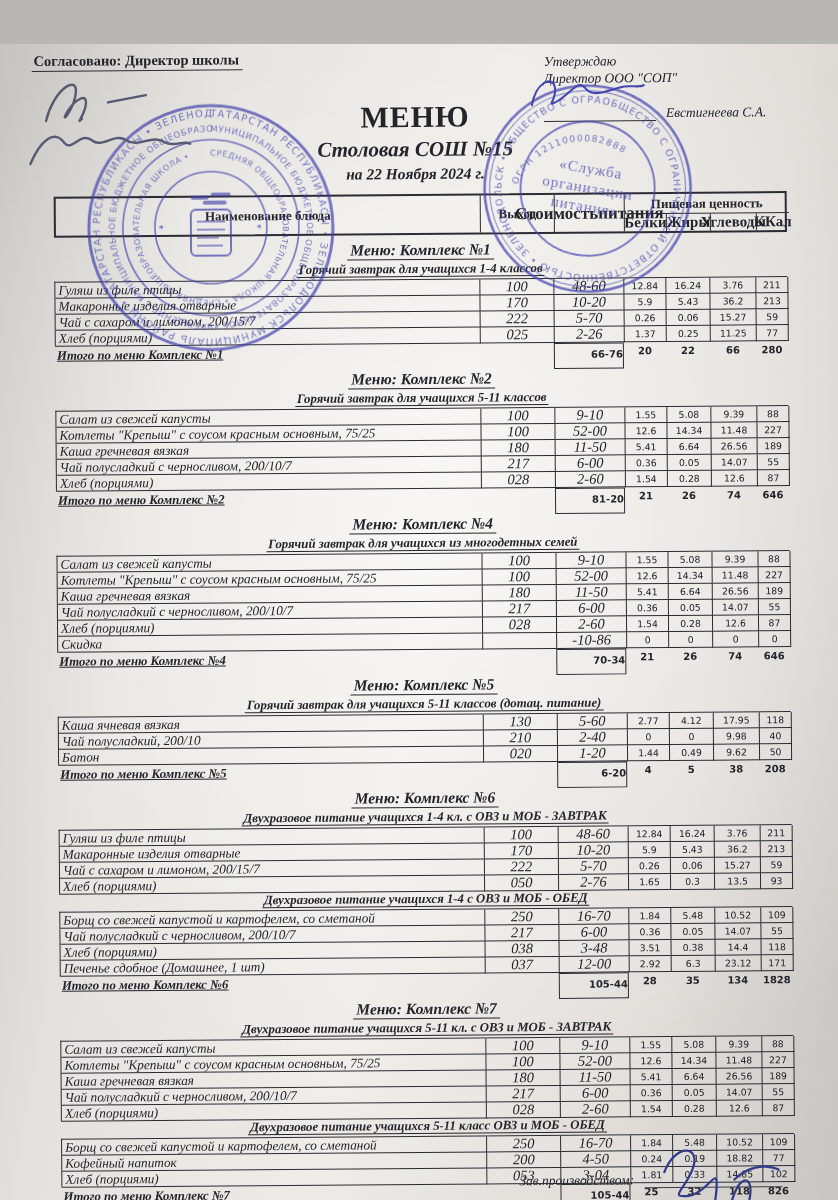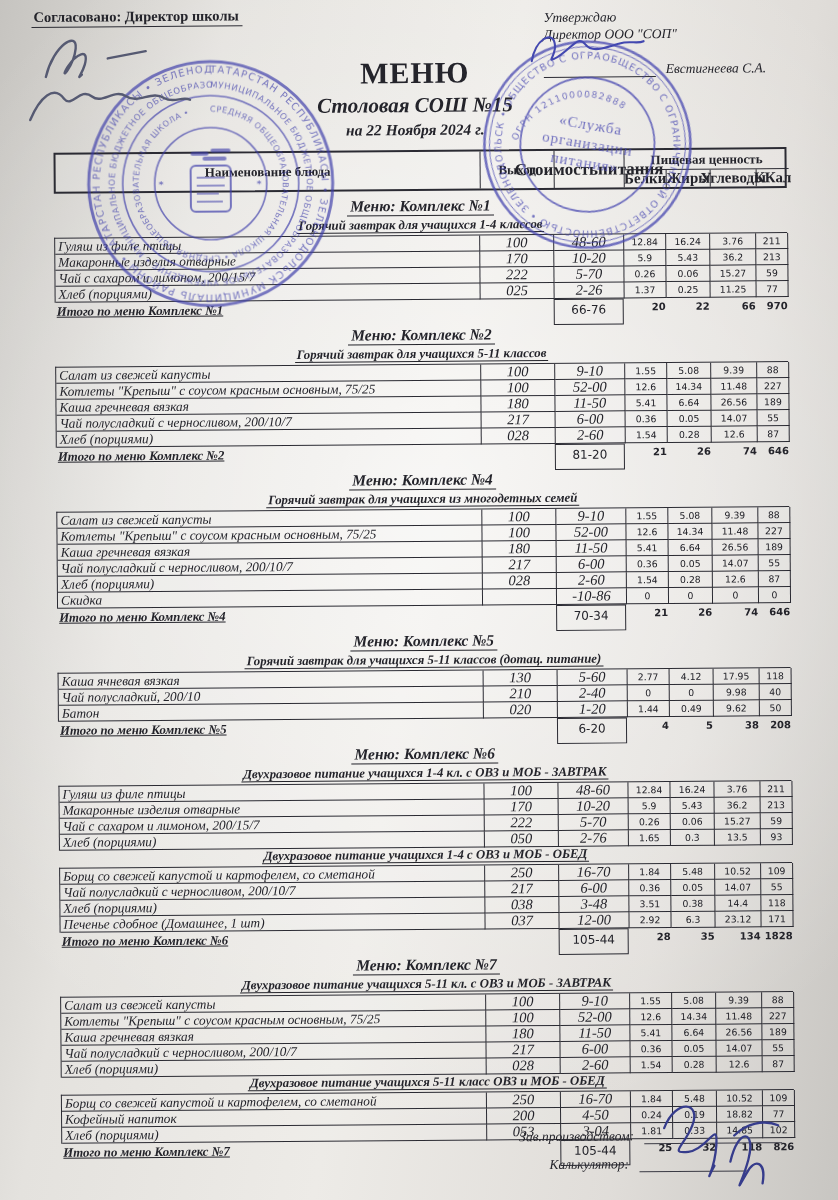--- a/index.html
+++ b/index.html
@@ -6,20 +6,21 @@
   body{
     width:838px;height:1200px;overflow:hidden;position:relative;
     font-family:"Liberation Serif",serif;color:#24242b;
     background:#b9b7b3;
   }
   #page{
     position:absolute;inset:0;overflow:hidden;
     background:
       radial-gradient(115% 85% at 52% 42%, rgba(255,255,255,.6), rgba(255,255,255,0) 62%),
       linear-gradient(100deg,#c6c4c0 0%,#e4e2de 22%,#edebe7 50%,#e0ddd9 78%,#c8c6c2 100%);
+    margin-top: 44px;
   }
   #doc{position:absolute;inset:0;transform:rotate(-0.45deg)}
   .abs{position:absolute}
 
   
   .agreed{
     left:36px;top:6px;font-weight:bold;font-size:14.5px;
     border-bottom:1.6px solid #2b2b33;padding:0 4px 1px 2px;
   }
   .approve{left:548px;top:10px;font-style:italic;font-size:13.5px;line-height:17px}
@@ -55,24 +56,24 @@
   .sub-title span{border-bottom:1.2px solid #24242b;padding:0 2px}
   .menu-table{border-top:1.5px solid #2b2b33;border-left:1.5px solid #2b2b33;background:rgba(255,255,255,.10)}
   .trow{height:16px}
   .c{border-right:1.2px solid #2b2b33;border-bottom:1.2px solid #2b2b33;overflow:hidden}
   .name-c{font-style:italic;font-size:13.3px;line-height:15px;padding:0 3px;white-space:nowrap}
   .out-c,.cost-c{font-style:italic;font-size:14.5px;line-height:15px;text-align:center}
   .n-c{font-family:"DejaVu Sans",sans-serif;font-size:9.3px;line-height:15px;text-align:center;color:#202027}
   .total-row{height:20px;position:relative}
   .total-label{font-weight:bold;font-style:italic;font-size:12.8px;text-decoration:underline;padding:2px 0 0 2px;white-space:nowrap}
   .total-cost{
-    font-family:"DejaVu Sans",sans-serif;font-weight:normal;font-size:12px;text-align:center;
+    font-family:"DejaVu Sans",sans-serif;font-weight:bold;font-size:10px;text-align:right;
     border:1.6px solid #2b2b33;height:24px;line-height:21px;position:relative;z-index:2;
   }
-  .total-n{font-family:"DejaVu Sans",sans-serif;font-weight:bold;font-size:10px;text-align:right;padding-top:3px}
+  .total-n{font-family:"DejaVu Sans",sans-serif;font-weight:bold;font-size:10px;text-align:center;padding-top:3px}
 
   
   .f-row{position:absolute;display:flex;align-items:flex-end;font-style:italic;font-size:13.5px}
   .f-prod{top:1130px;left:515px}
   .f-calc{top:1158px;left:545px}
   .f-line{border-bottom:1.4px solid #3a3a44;height:12px;margin-left:10px}
   .f-prod .f-line{width:138px}
   .f-calc .f-line{width:108px}
 
   
@@ -161,21 +162,21 @@
                 <div class="c n-c">77</div>
               </div>
             </div>
             <div class="total-row grid">
               <div class="total-label">Итого по меню Комплекс №1</div>
               <div></div>
               <div class="total-cost">66-76</div>
               <div class="total-n">20</div>
               <div class="total-n">22</div>
               <div class="total-n">66</div>
-              <div class="total-n">970</div>
+              <div class="total-n">280</div>
             </div>
           </div>
           <div class="section">
             <div class="sec-title"><span>Меню: Комплекс №2</span></div>
             <div class="sub-title"><span>Горячий завтрак для учащихся 5-11 классов</span></div>
             <div class="menu-table">
               <div class="trow grid">
                 <div class="c name-c">Салат из свежей капусты</div>
                 <div class="c out-c">100</div>
                 <div class="c cost-c">9-10</div>

